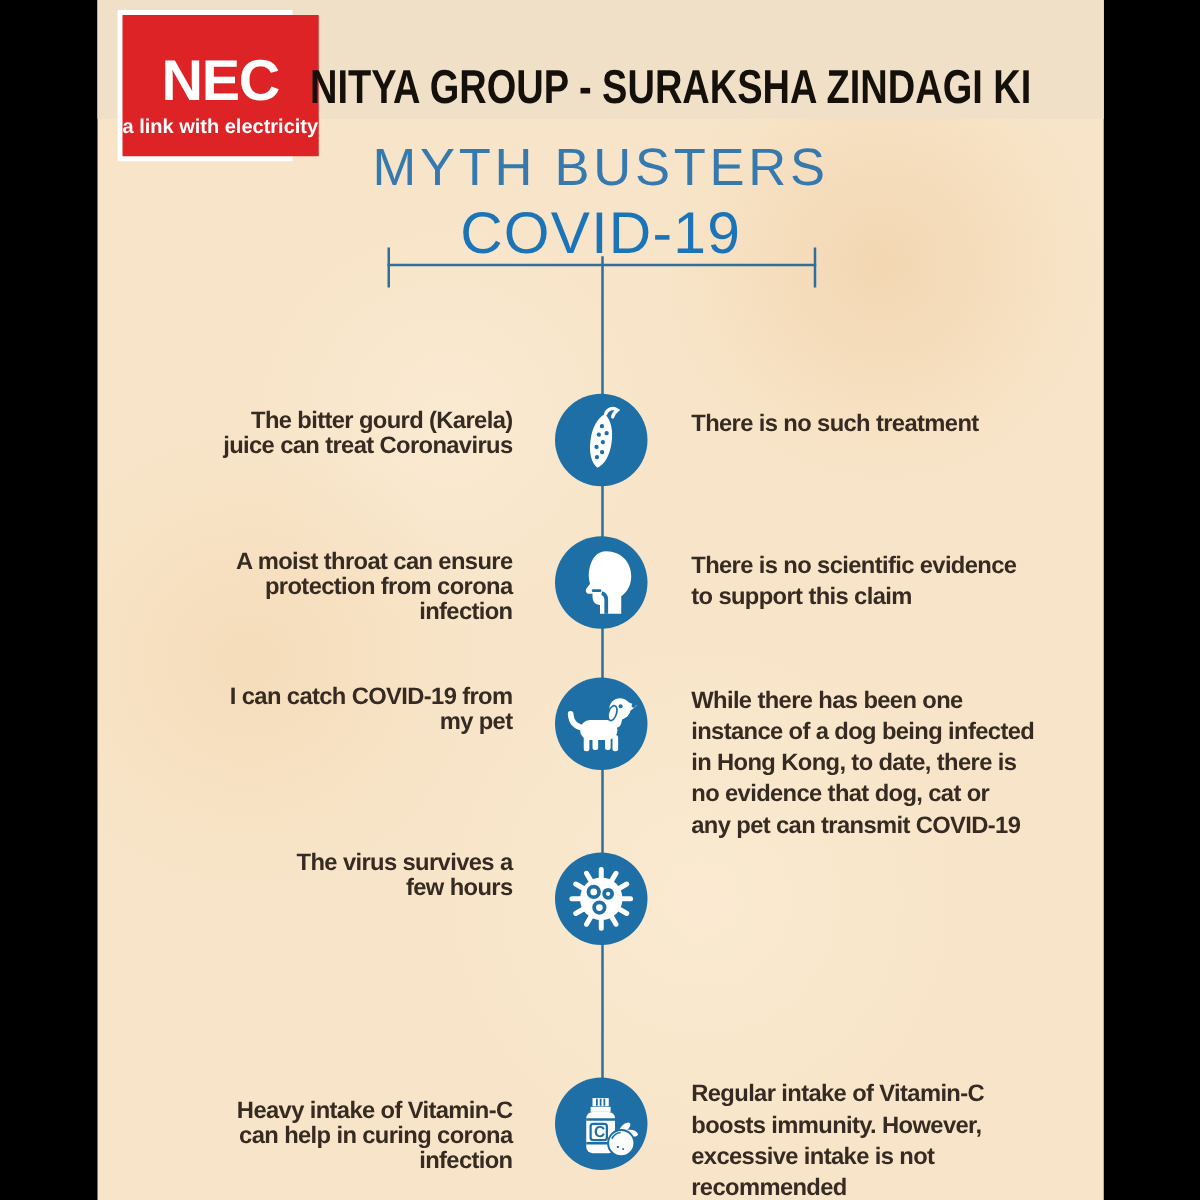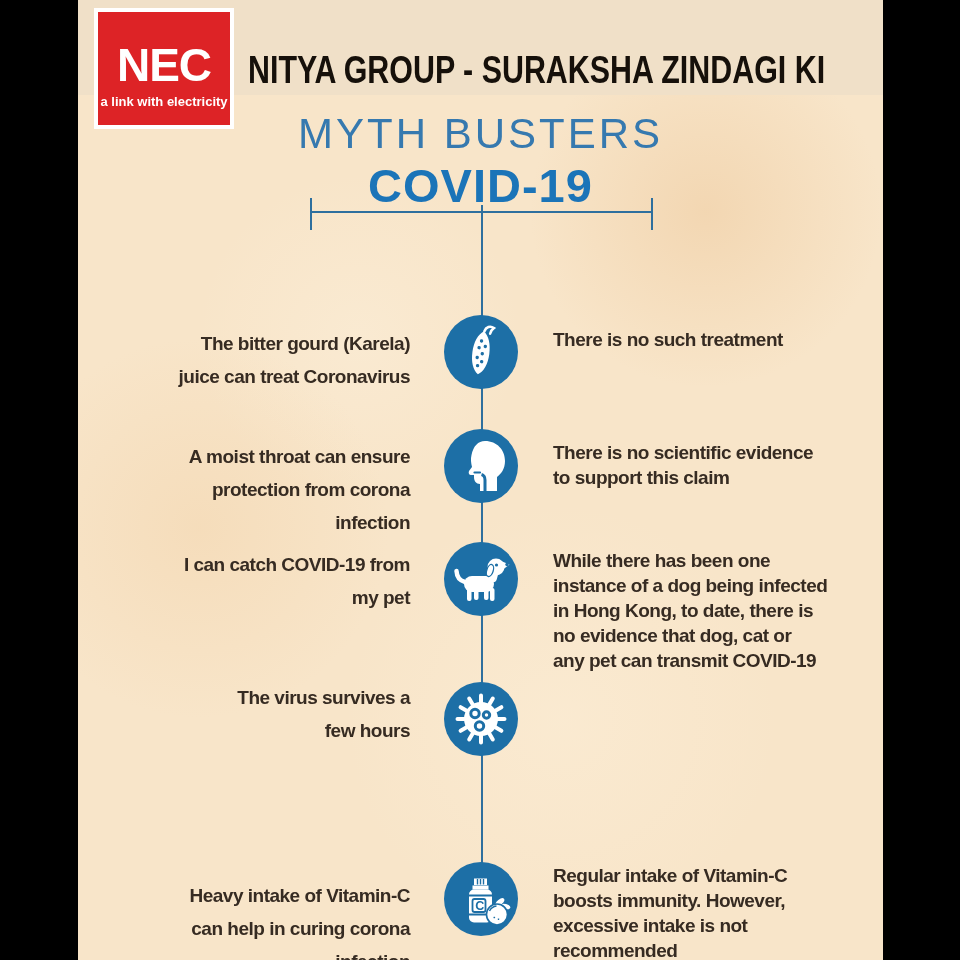--- a/index.html
+++ b/index.html
@@ -12,43 +12,43 @@
           radial-gradient(circle at 60% 75%, rgba(252,238,215,.55), rgba(252,238,215,0) 25%),
           radial-gradient(circle at 35% 35%, rgba(252,240,220,.45), rgba(252,240,220,0) 20%),
           #f8e5c9;}
   .band{position:absolute;left:0;top:0;width:805px;height:95px;background:#f0e0c8;}
   
   .logo{position:absolute;left:16px;top:8px;width:140px;height:121px;background:#fff;
         display:flex;}
   .logo-red{margin:4px;flex:1;background:#dd2326;display:flex;flex-direction:column;
         align-items:center;justify-content:center;}
   .logo-text{color:#fff;font-weight:bold;font-size:46px;letter-spacing:-1px;line-height:1;margin-top:14px;}
-  .logo-tag{color:#fff;font-size:13px;font-weight:bold;margin-top:6px;white-space:nowrap;}
+  .logo-tag{color:#fff;font-size:16px;font-weight:bold;margin-top:6px;white-space:nowrap;}
   .brand{position:absolute;left:170px;top:49px;font-size:38px;font-weight:bold;color:#16100a;
          white-space:nowrap;transform:scaleX(0.8);transform-origin:left center;letter-spacing:0;}
   
   .t1{position:absolute;left:0;top:110px;width:805px;text-align:center;
       font-size:42px;font-weight:400;color:#3679af;letter-spacing:3px;}
   .t2{position:absolute;left:0;top:158px;width:805px;text-align:center;
-      font-size:47px;font-weight:700;color:#1b74b8;letter-spacing:1px;}
+      font-size:47px;font-weight:400;color:#1b74b8;letter-spacing:1px;}
   
   .vline{position:absolute;background:#2e6f9e;}
   .hline{position:absolute;background:#2e6f9e;}
   
   .stamp{position:absolute;top:230px;height:34px;display:flex;align-items:center;
          background:rgba(255,255,255,0.0);}
   .stamp.myth{left:204px;width:130px;border:3px solid #c53b38;color:#c53b38;}
   .stamp.fact{left:477px;width:135px;border:3px solid #2e9345;color:#2e9345;}
   .stamp .glyph{width:34px;display:flex;align-items:center;justify-content:center;flex:0 0 auto;}
   .stamp .word-box{flex:1;height:22px;margin:0 3px 0 0;border:3px solid currentColor;
          display:flex;align-items:center;justify-content:center;}
   .stamp .word{font-size:25px;font-weight:bold;letter-spacing:0.5px;line-height:1;transform:scaleY(1.0);}
   
   .myth-text{position:absolute;left:10px;width:322px;text-align:right;
-             font-size:19px;line-height:33px;font-weight:bold;letter-spacing:-0.5px;
+             font-size:19px;line-height:20px;font-weight:bold;letter-spacing:-0.5px;
              color:#362b22;white-space:pre-line;}
   .fact-text{position:absolute;left:475px;width:325px;text-align:left;
              font-size:19px;line-height:25px;font-weight:bold;letter-spacing:-0.5px;
              color:#362b22;white-space:pre-line;}
   .icon-circle{position:absolute;left:366px;width:74px;height:74px;border-radius:50%;
                background:#1d6fa6;}
   .icon-circle svg{position:absolute;left:0;top:0;}
 </style>
 </head>
 <body>

